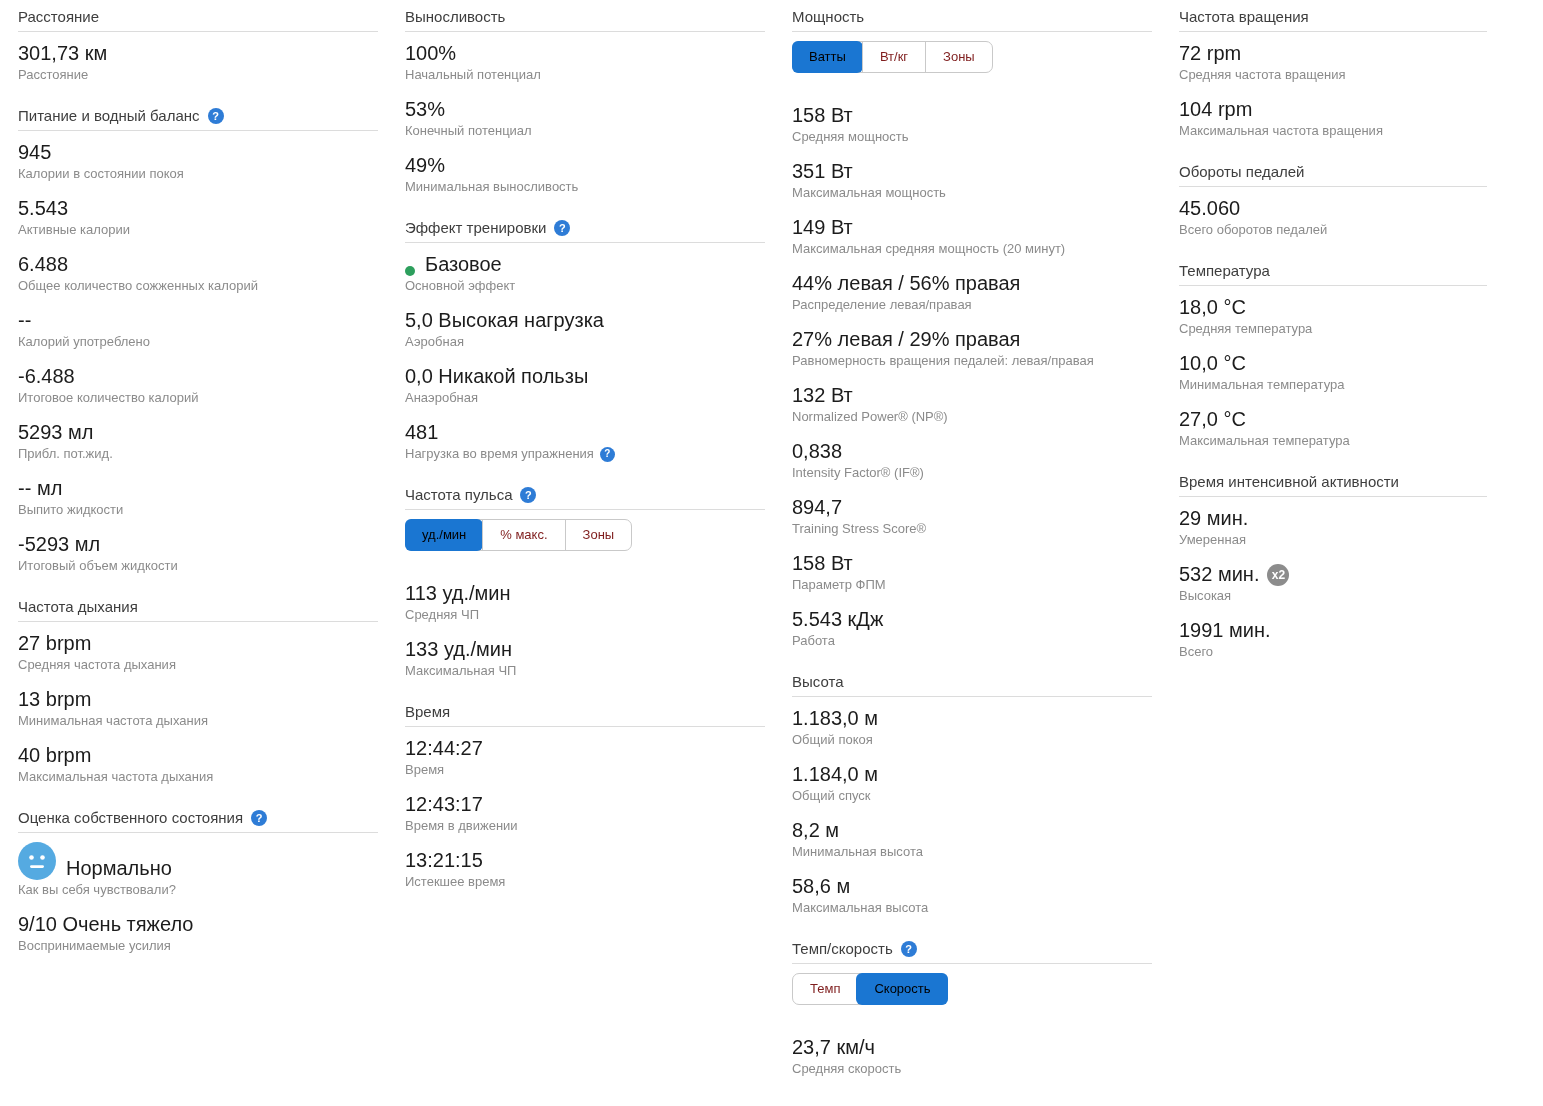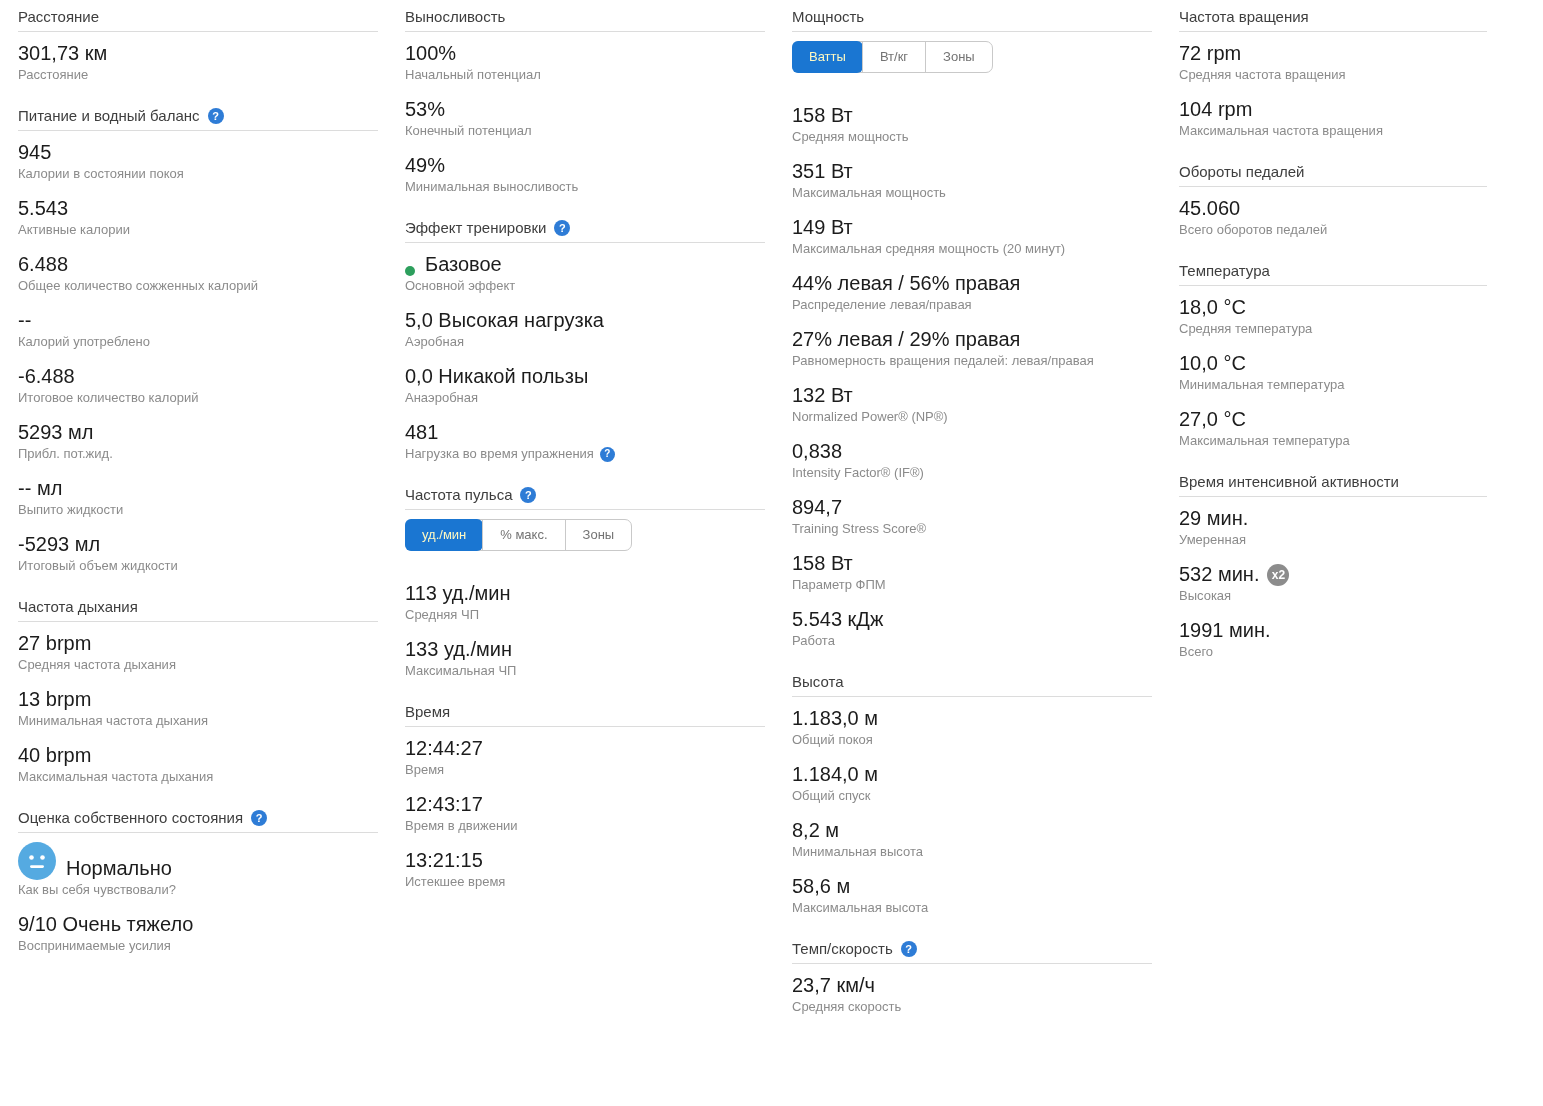--- a/index.html
+++ b/index.html
@@ -48,30 +48,30 @@
     flex: 0 0 auto; cursor: pointer; user-select: none;
   }
   .help-icon.small { width: 15px; height: 15px; font-size: 10px; }
   .tabs-row { margin: 2px 0 30px 0; }
   .tabs {
     display: inline-flex;
     border: 1px solid #c9c9c9; border-radius: 7px;
     background: #fff;
   }
   .tab {
-    font-family: inherit; font-size: 13px; color: #737373;
+    font-family: inherit; font-size: 13px; color: #7f1d1d;
     background: transparent; border: none;
     padding: 7px 17px; cursor: pointer; line-height: 16px;
     white-space: nowrap;
   }
   .tab + .tab { border-left: 1px solid #c9c9c9; }
   .tab:first-child { border-radius: 6px 0 0 6px; }
   .tab:last-child { border-radius: 0 6px 6px 0; }
   .tab.active {
-    background: var(--accent); color: #fef9c3;
+    background: var(--accent); color: #000000;
     border-radius: 6px; margin: -1px;
     border-left-color: transparent;
   }
   .tab.active + .tab { border-left-color: #c9c9c9; }
   .green-dot {
     width: 10px; height: 10px; border-radius: 50%;
     background: var(--green); flex: 0 0 auto;
   }
   .face-icon { width: 38px; height: 38px; flex: 0 0 auto; display: inline-flex; }
   .badge {
@@ -483,20 +483,24 @@
           <div class="stat-label">
             <span>Максимальная высота</span>
           </div>
         </div>
       </section>
       <section class="section">
         <div class="section-header">
           <span class="section-title">Темп/скорость</span>
           <span class="help-icon">?</span>
         </div>
+        <div class="tabs-row"><div class="tabs">
+            <button class="tab">Темп</button>
+            <button class="tab active">Скорость</button>
+          </div></div>
         <div class="stat">
           <div class="stat-value-row">
             <span class="stat-value">23,7 км/ч</span>
           </div>
           <div class="stat-label">
             <span>Средняя скорость</span>
           </div>
         </div>
       </section>
     </div>

